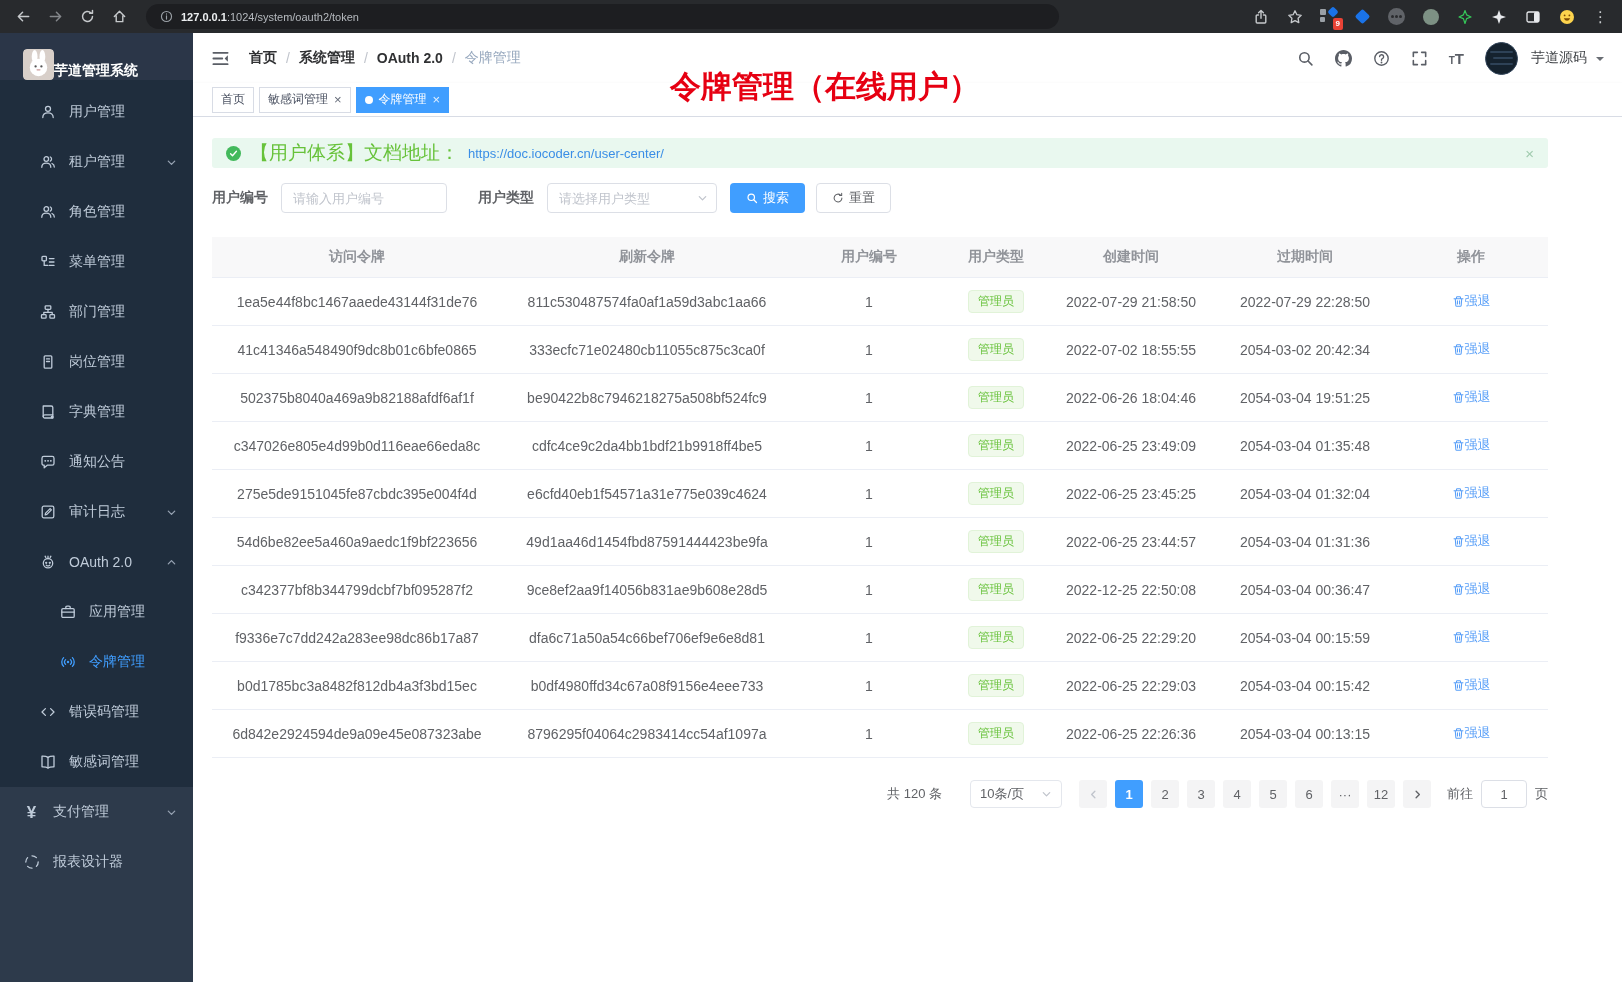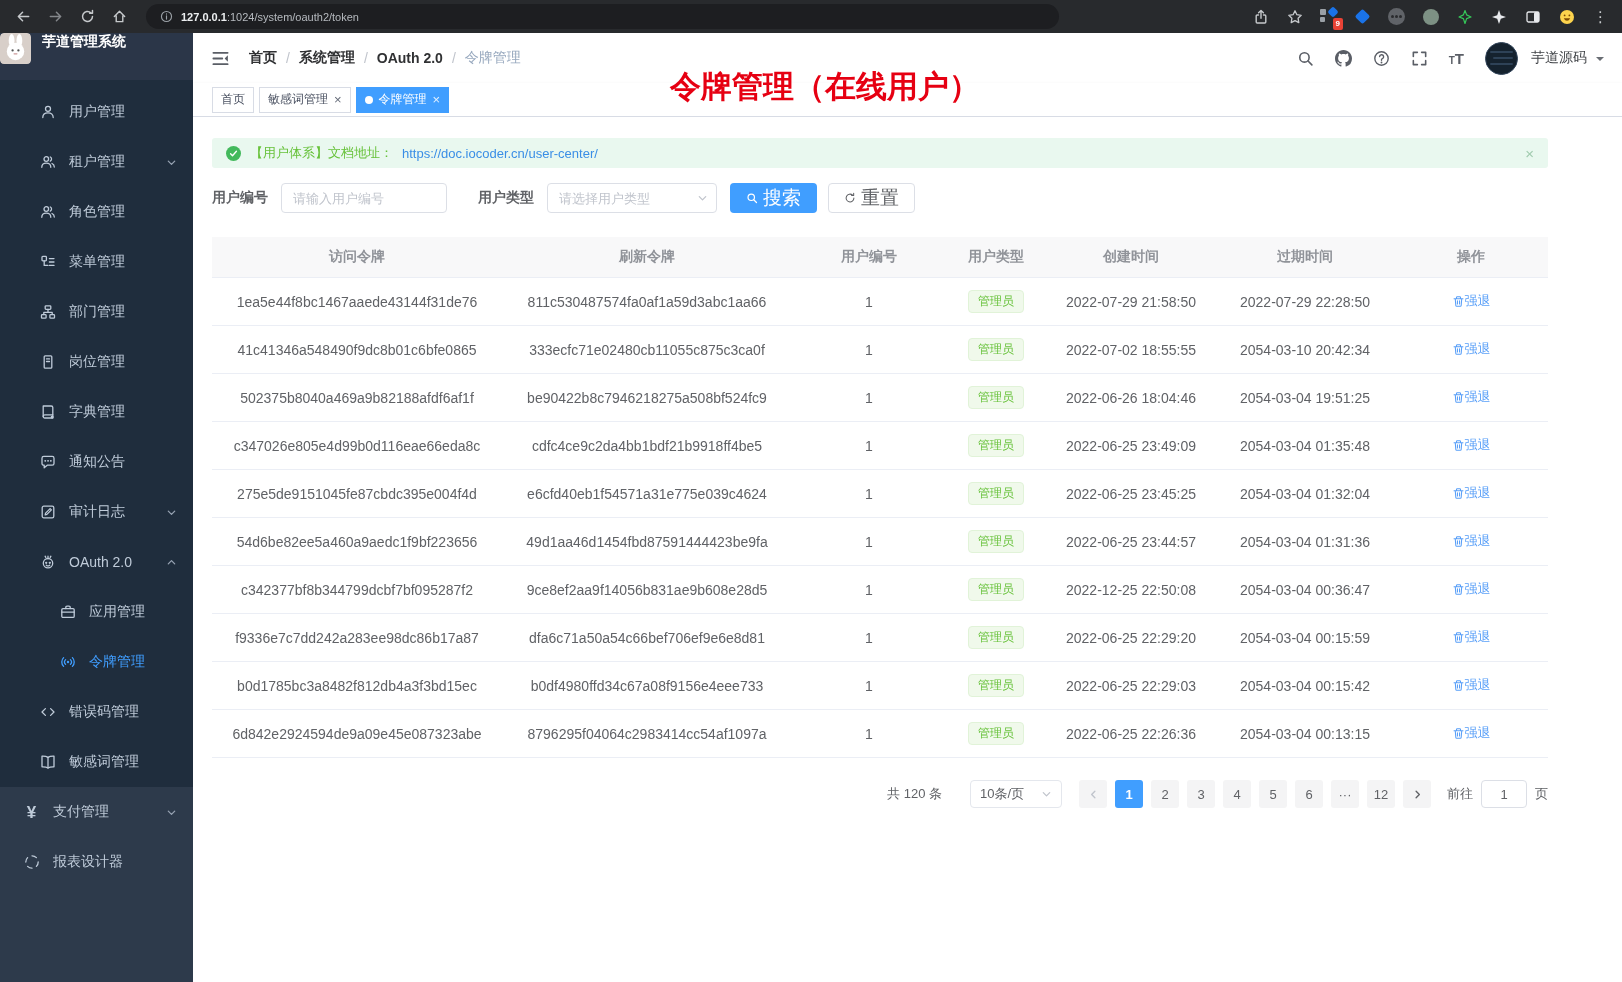--- a/index.html
+++ b/index.html
@@ -24,21 +24,21 @@
   .ext-badge{position:absolute;right:-5px;bottom:-4px;background:#e94235;color:#fff;font-size:8px;line-height:1;padding:2px 3px;border-radius:2px;font-weight:bold}
   .sq{position:absolute;background:#9aa0a6;border-radius:1px}
   .diamond{width:11px;height:11px;background:#1a73e8;transform:rotate(45deg);border-radius:2px}
   .circ-dark{width:17px;height:17px;border-radius:50%;background:#606368;display:flex;align-items:center;justify-content:center;gap:1px}
   .circ-dark i{width:3px;height:3px;border-radius:50%;background:#2a2b2e}
   .circ-green{width:16px;height:16px;border-radius:50%;background:#7d9184}
   .kebab{color:#c6c9cc;font-size:15px;letter-spacing:0;line-height:1}
 
   
   .sidebar{position:absolute;left:0;top:33px;width:193px;height:949px;display:flex;flex-direction:column;background:#1f2d3d;}
-  .logo{height:47px;background:#2b3648;display:flex;align-items:flex-start;gap:11px;flex:none;cursor:pointer}
+  .logo{height:47px;background:#2b3648;display:flex;align-items:flex-end;padding-left:23px;flex:none;cursor:pointer}
   .logo-img{width:31px;height:31px;border-radius:4px;overflow:hidden;flex:none}
   .logo-title{color:#fff;font-weight:bold;font-size:14px}
   .menu-top{padding-top:7px;background:#1f2d3d}
   .menu-bottom{flex:1;background:#2d3a4b}
   .mitem{height:50px;display:flex;align-items:center;gap:13px;color:#bfcbd9;font-size:14px;position:relative;cursor:pointer}
   .mitem.l1{padding-left:39px}
   .mitem.l2{padding-left:59px}
   .mitem.l0{padding-left:23px}
   .mitem .micon{width:17px;height:17px;display:flex;align-items:center;justify-content:center;flex:none}
   .mitem .micon svg{width:16px;height:16px}
@@ -71,34 +71,34 @@
   .tag.active{background:#409eff;border-color:#409eff;color:#fff}
   .tag.active .dot{display:inline-block}
   .tclose{font-size:13px;line-height:1;opacity:.85}
 
   
   .page{position:absolute;left:193px;top:117px;width:1429px;height:865px;background:#fff;padding:21px 0 0 19px;box-sizing:border-box;}
   .content{width:1336px}
 
   .alert{height:30px;background:#e9f8ef;border-radius:3px;display:flex;align-items:center;gap:9px;padding:0 14px;box-sizing:border-box}
   .acheck{width:15px;height:15px;border-radius:50%;background:#43b95c;display:flex;align-items:center;justify-content:center;flex:none}
-  .atext{color:#67c23a;font-size:13px}
+  .atext{color:#67c23a;font-size:19px}
   .alink{color:#3a8ee6;font-size:13px;text-decoration:none;cursor:pointer}
   .aclose{margin-left:auto;color:#a0cbae;font-size:15px;cursor:pointer;line-height:1}
 
   .filters{display:flex;align-items:center;margin-top:14px;height:32px}
   .fgroup{display:flex;align-items:center;margin-right:31px}
   .flabel{font-weight:bold;color:#606266;margin-right:13px;white-space:nowrap}
   .finput{width:166px;height:30px;border:1px solid #dcdfe6;border-radius:4px;padding:0 11px;font-size:13px;color:#606266;box-sizing:border-box;font-family:inherit;outline:none;background:#fff}
   .finput::placeholder{color:#c0c4cc}
   .fselect{position:relative;width:170px}
   .fselect .finput{width:100%;padding-right:28px;cursor:pointer}
   .schev{position:absolute;right:9px;top:50%;transform:translateY(-50%);color:#c0c4cc;pointer-events:none}
   .schev svg{width:11px;height:11px}
-  .btn{height:30px;border-radius:4px;font-size:19px;display:inline-flex;align-items:center;gap:5px;padding:0 15px;cursor:pointer;border:1px solid transparent;font-family:inherit;box-sizing:border-box}
+  .btn{height:30px;border-radius:4px;font-size:13px;display:inline-flex;align-items:center;gap:5px;padding:0 15px;cursor:pointer;border:1px solid transparent;font-family:inherit;box-sizing:border-box}
   .btn svg{width:12px;height:12px}
   .btn.primary{background:#409eff;color:#fff;margin-left:-18px}
   .btn.plain{background:#fff;border-color:#dcdfe6;color:#606266;margin-left:11px}
 
   table.grid{width:1336px;border-collapse:collapse;table-layout:fixed;margin-top:23px}
   .grid th{height:40px;background:#f8f8f9;color:#909399;font-weight:bold;font-size:14px;text-align:center;border-bottom:1px solid #ebeef5;padding:0}
   .grid td{height:47px;border-bottom:1px solid #ebeef5;color:#606266;font-size:14px;text-align:center;padding:0;white-space:nowrap;overflow:hidden}
   .tag-success{display:inline-block;padding:3px 9px;font-size:12px;color:#67c23a;background:#f0f9eb;border:1px solid #e1f3d8;border-radius:4px;line-height:1.2}
   .action{color:#579ef8;font-size:13px;display:inline-flex;align-items:center;cursor:pointer}
   .action svg{width:13px;height:13px}
@@ -547,21 +547,21 @@
                 </span>
                 <span>强退</span>
               </span></td>
           </tr>
           <tr>
             <td>41c41346a548490f9dc8b01c6bfe0865</td>
             <td>333ecfc71e02480cb11055c875c3ca0f</td>
             <td>1</td>
             <td><span class="tag-success">管理员</span></td>
             <td>2022-07-02 18:55:55</td>
-            <td>2054-03-10 20:42:34</td>
+            <td>2054-03-02 20:42:34</td>
             <td><span class="action">
                 <span>
                   <svg viewBox="0 0 16 16" fill="none" stroke="currentColor" stroke-width="1.3" stroke-linecap="round" stroke-linejoin="round">
                     <path d="M2.5 4.5h11M5.5 4.5V3.2a1 1 0 0 1 1-1h3a1 1 0 0 1 1 1v1.3M4 4.5l.7 8.4a1 1 0 0 0 1 .9h4.6a1 1 0 0 0 1-.9l.7-8.4M6.7 7v4M9.3 7v4"></path>
                   </svg>
                 </span>
                 <span>强退</span>
               </span></td>
           </tr>
           <tr>

